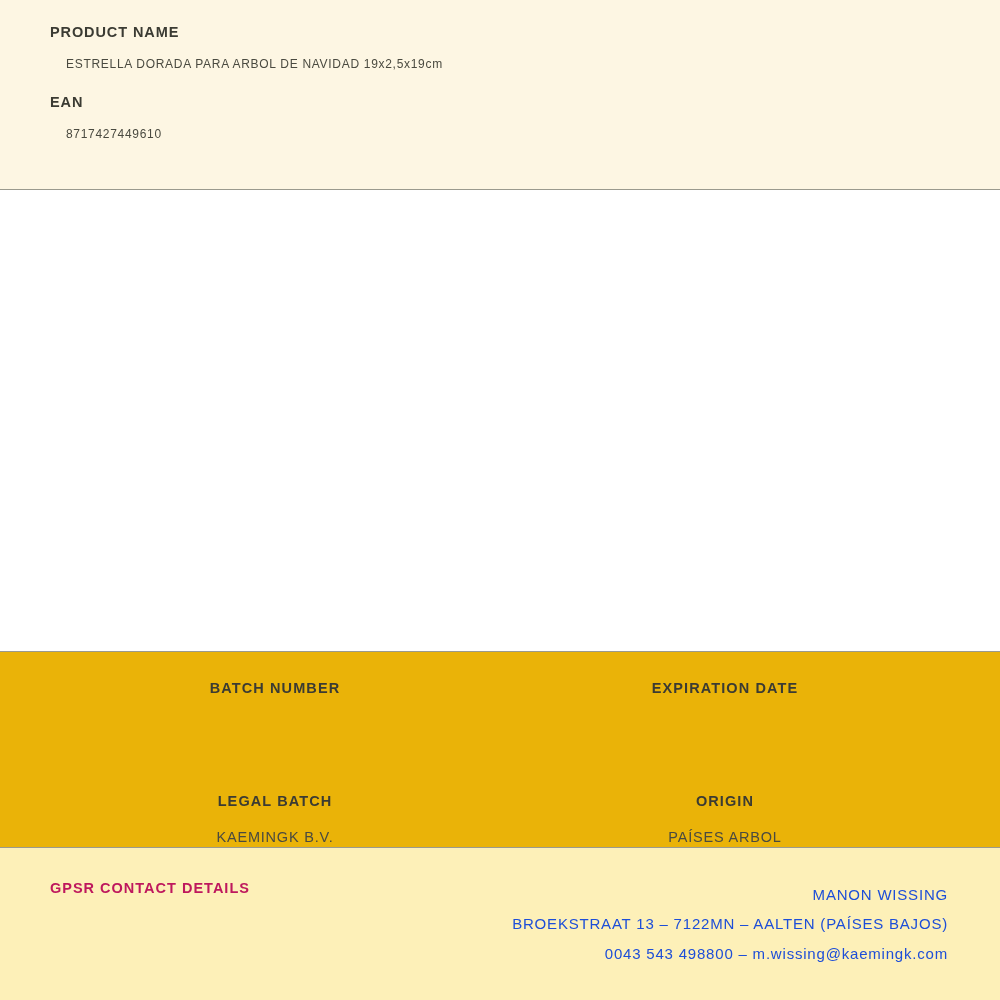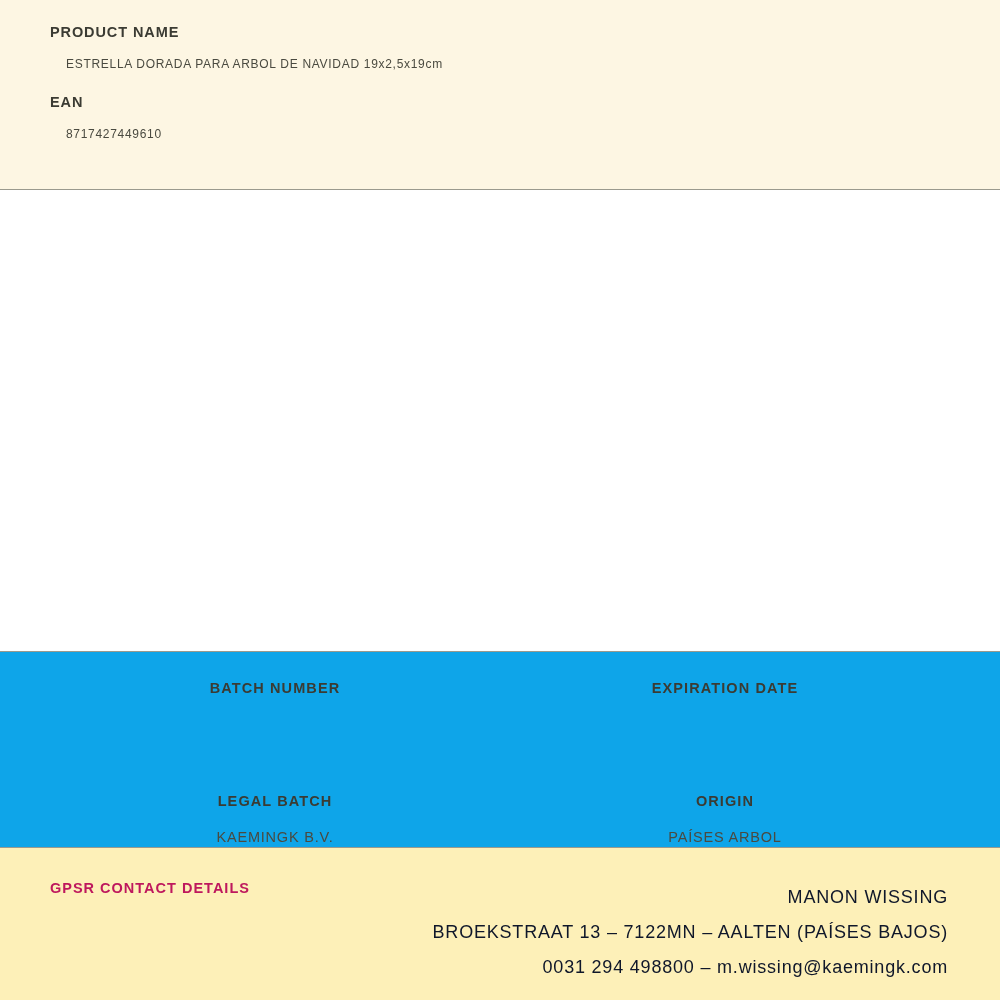--- a/index.html
+++ b/index.html
@@ -53,21 +53,21 @@
 
   
   .middle-blank {
     flex: 1 1 auto;
     background: #ffffff;
     border-bottom: 1px solid #9a9a8e;
   }
 
   
   .details-section {
-    background: #0ea5e9;
+    background: #eab308;
     height: 196px;
     box-sizing: border-box;
     padding: 28px 0 0 0;
     border-bottom: 1px solid #9a9a8e;
   }
   .details-grid {
     display: grid;
     grid-template-columns: 1fr 1fr;
     width: 900px;
     margin: 0 auto;
@@ -111,23 +111,23 @@
     font-weight: bold;
     letter-spacing: 1.0px;
     color: #be185d;
     line-height: 1.2;
     white-space: nowrap;
   }
   .footer-contact {
     text-align: right;
   }
   .footer-line {
-    font-size: 18px;
+    font-size: 15px;
     letter-spacing: 0.8px;
-    color: #0f172a;
+    color: #1d4ed8;
     line-height: 1.95;
     white-space: nowrap;
   }
 </style>
 </head>
 <body>
 
 <div class="page">
 
   <div class="top-section">
@@ -164,17 +164,17 @@
         <p class="detail-value">PAÍSES ARBOL</p>
       </div>
     </div>
   </div>
 
   <div class="footer-section">
     <div class="footer-title">GPSR CONTACT DETAILS</div>
     <div class="footer-contact">
       <div class="footer-line">MANON WISSING</div>
       <div class="footer-line">BROEKSTRAAT 13 – 7122MN – AALTEN (PAÍSES BAJOS)</div>
-      <div class="footer-line">0031 294 498800 – m.wissing@kaemingk.com</div>
+      <div class="footer-line">0043 543 498800 – m.wissing@kaemingk.com</div>
     </div>
   </div>
 
 </div>
 
 </body></html>

